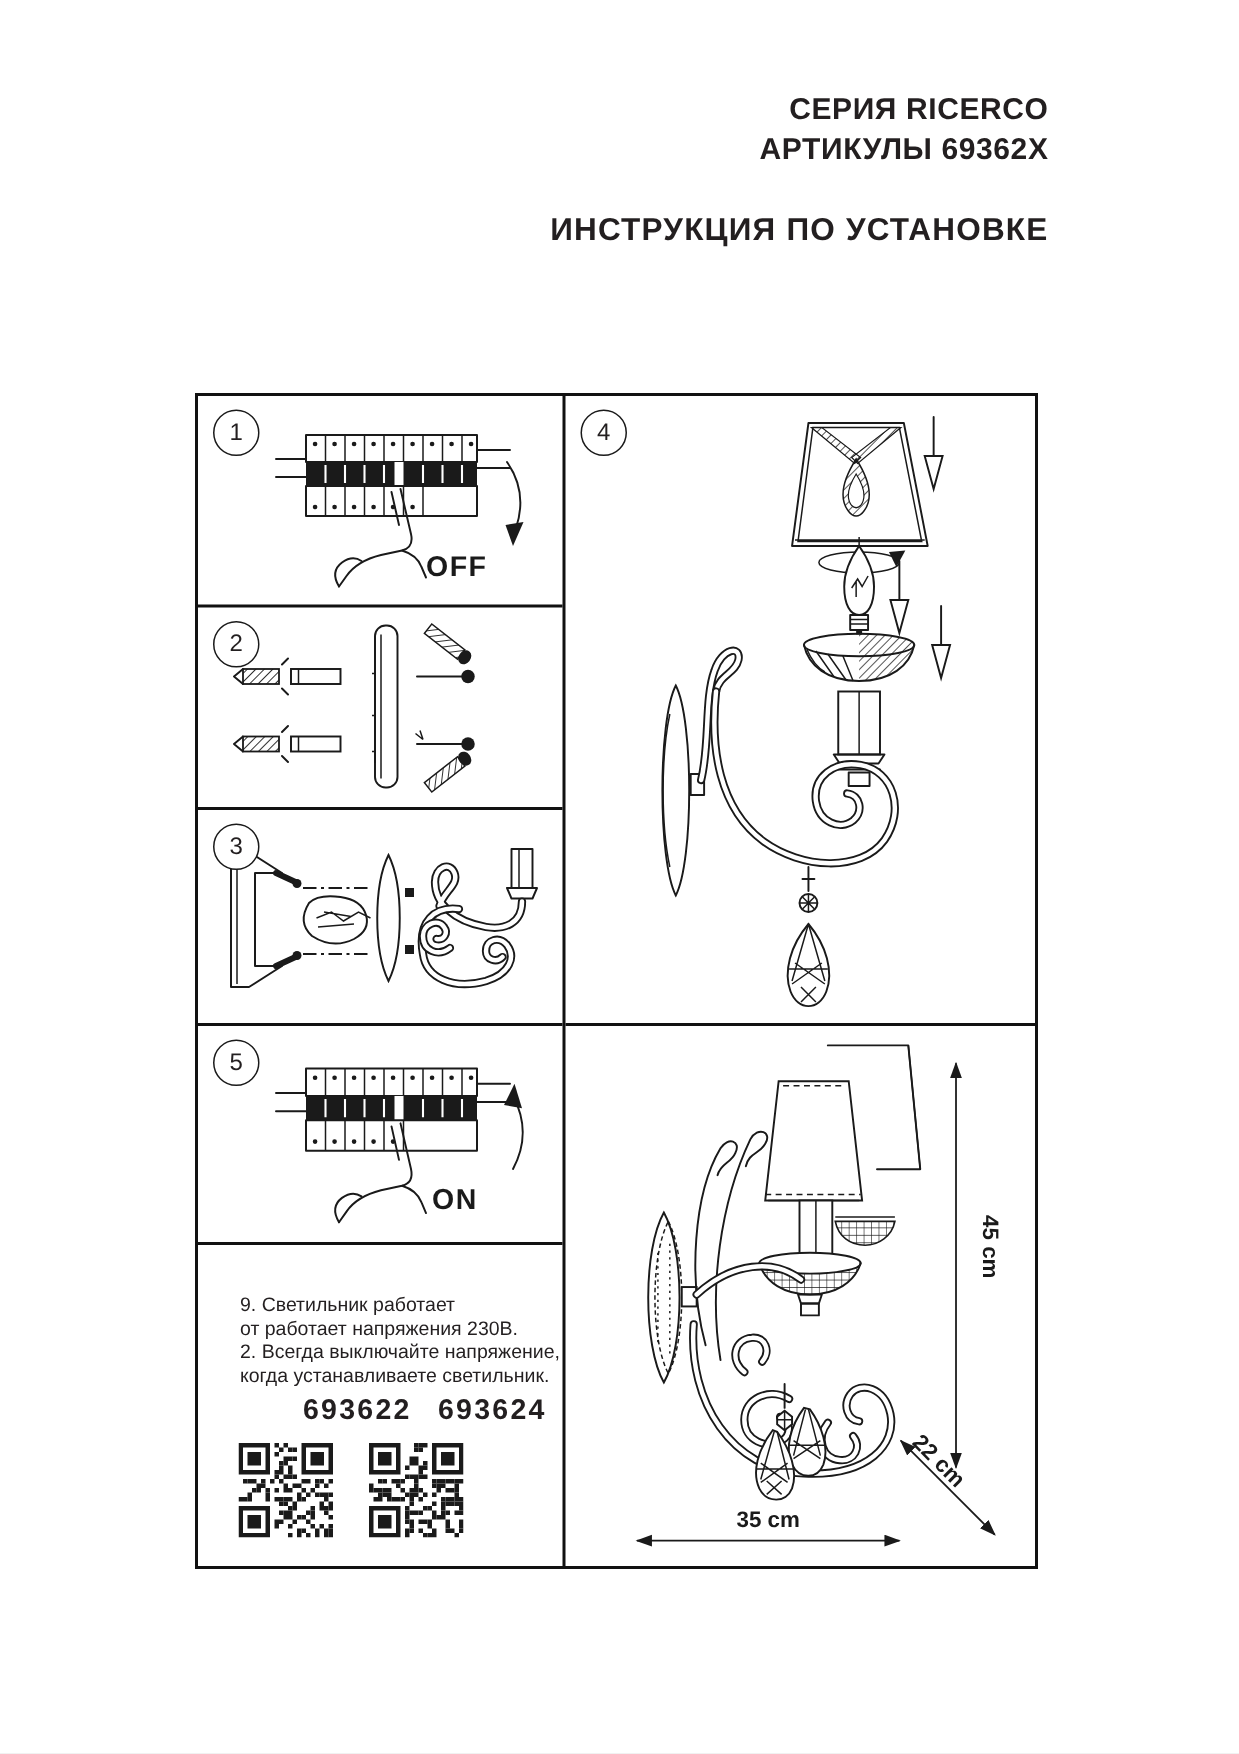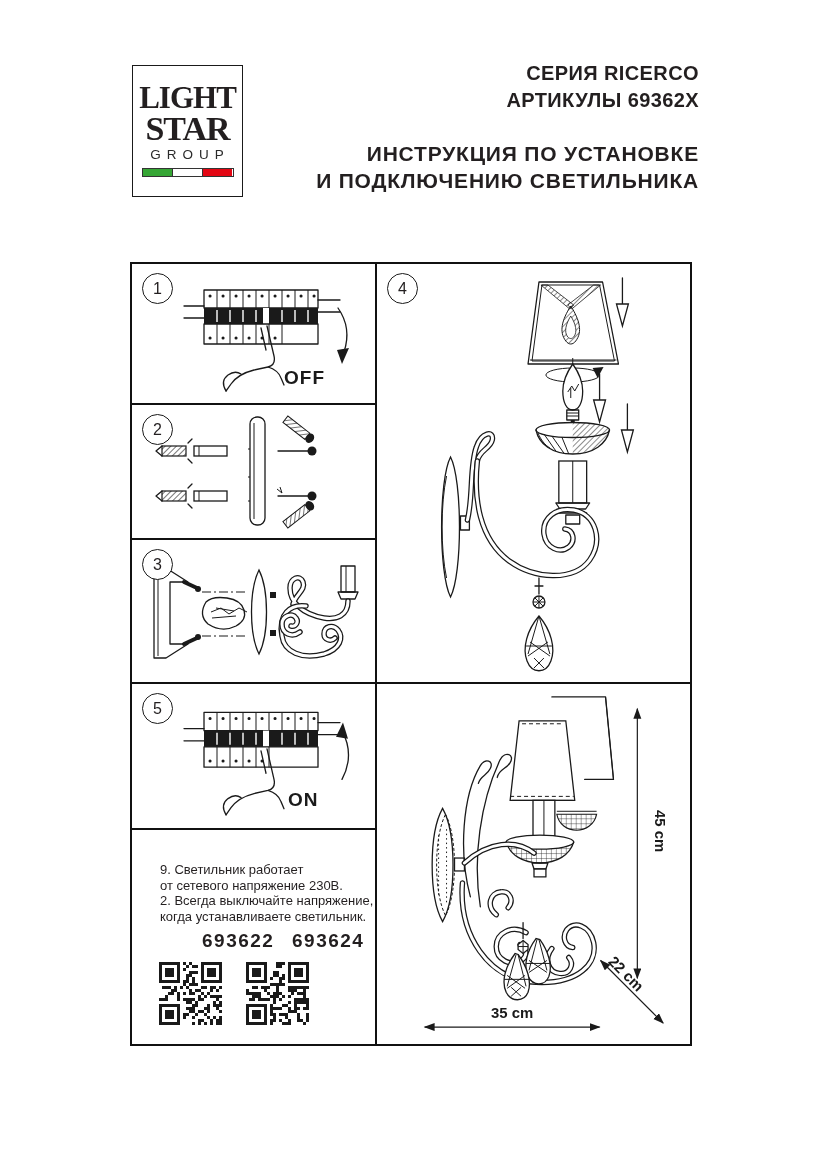--- a/index.html
+++ b/index.html
@@ -63,37 +63,26 @@
 
   
   .footer{position:absolute;left:0;right:0;top:1094px;text-align:center;
           font-size:19px;font-weight:700;letter-spacing:.3px;}
 </style>
 </head>
 <body>
 
 <div class="page">
 
-  <div class="logo-box">
-    <div class="logo-word1">LIGHT</div>
-    <div class="logo-word2">STAR</div>
-    <div class="logo-word3">GROUP</div>
-    <div class="logo-flag">
-      <span style="background-color: rgb(54, 166, 53);"></span>
-      <span style="background-color: rgb(255, 255, 255);"></span>
-      <span style="background-color: rgb(227, 6, 19);"></span>
-    </div>
-  </div>
 
   <div class="header-text">
     <div class="hdr-series">СЕРИЯ RICERCO</div>
     <div class="hdr-articles">АРТИКУЛЫ 69362X</div>
     <div class="hdr-title">
       <div>ИНСТРУКЦИЯ ПО УСТАНОВКЕ</div>
-      <div>И ПОДКЛЮЧЕНИЮ СВЕТИЛЬНИКА</div>
     </div>
   </div>
 
   <div class="grid">
 
     <div class="col-left">
 
       <div class="panel p1 pb">
         <div class="badge">1</div>
         <svg viewBox="0 0 243 139" preserveAspectRatio="none">
@@ -210,21 +199,21 @@
           <path class="ln" d="M136,105 Q146,108 149,116 L152,123"></path>
           <path class="ln" d="M210,94 Q223,70 210,46"></path>
           <polygon class="fl" points="204,52 216,54 211,38"></polygon>
           <text class="swlabel" x="156" y="120">ON</text>
         </svg>
       </div>
 
       <div class="panel pnotes" style="border-top:2px solid #111;">
         <div class="notes-text">
           <div>9. Светильник работает</div>
-          <div>от сетевого напряжение 230В.</div>
+          <div>от работает напряжения 230В.</div>
           <div>2. Всегда выключайте напряжение,</div>
           <div>когда устанавливаете светильник.</div>
         </div>
         <div class="codes-row">
           <div class="code-label">693622</div>
           <div class="code-label">693624</div>
         </div>
         <div class="qr-row">
           <div class="qr"><svg width="63" height="63" viewBox="0 0 63 63">
                 <g fill="#1a1a1a">

